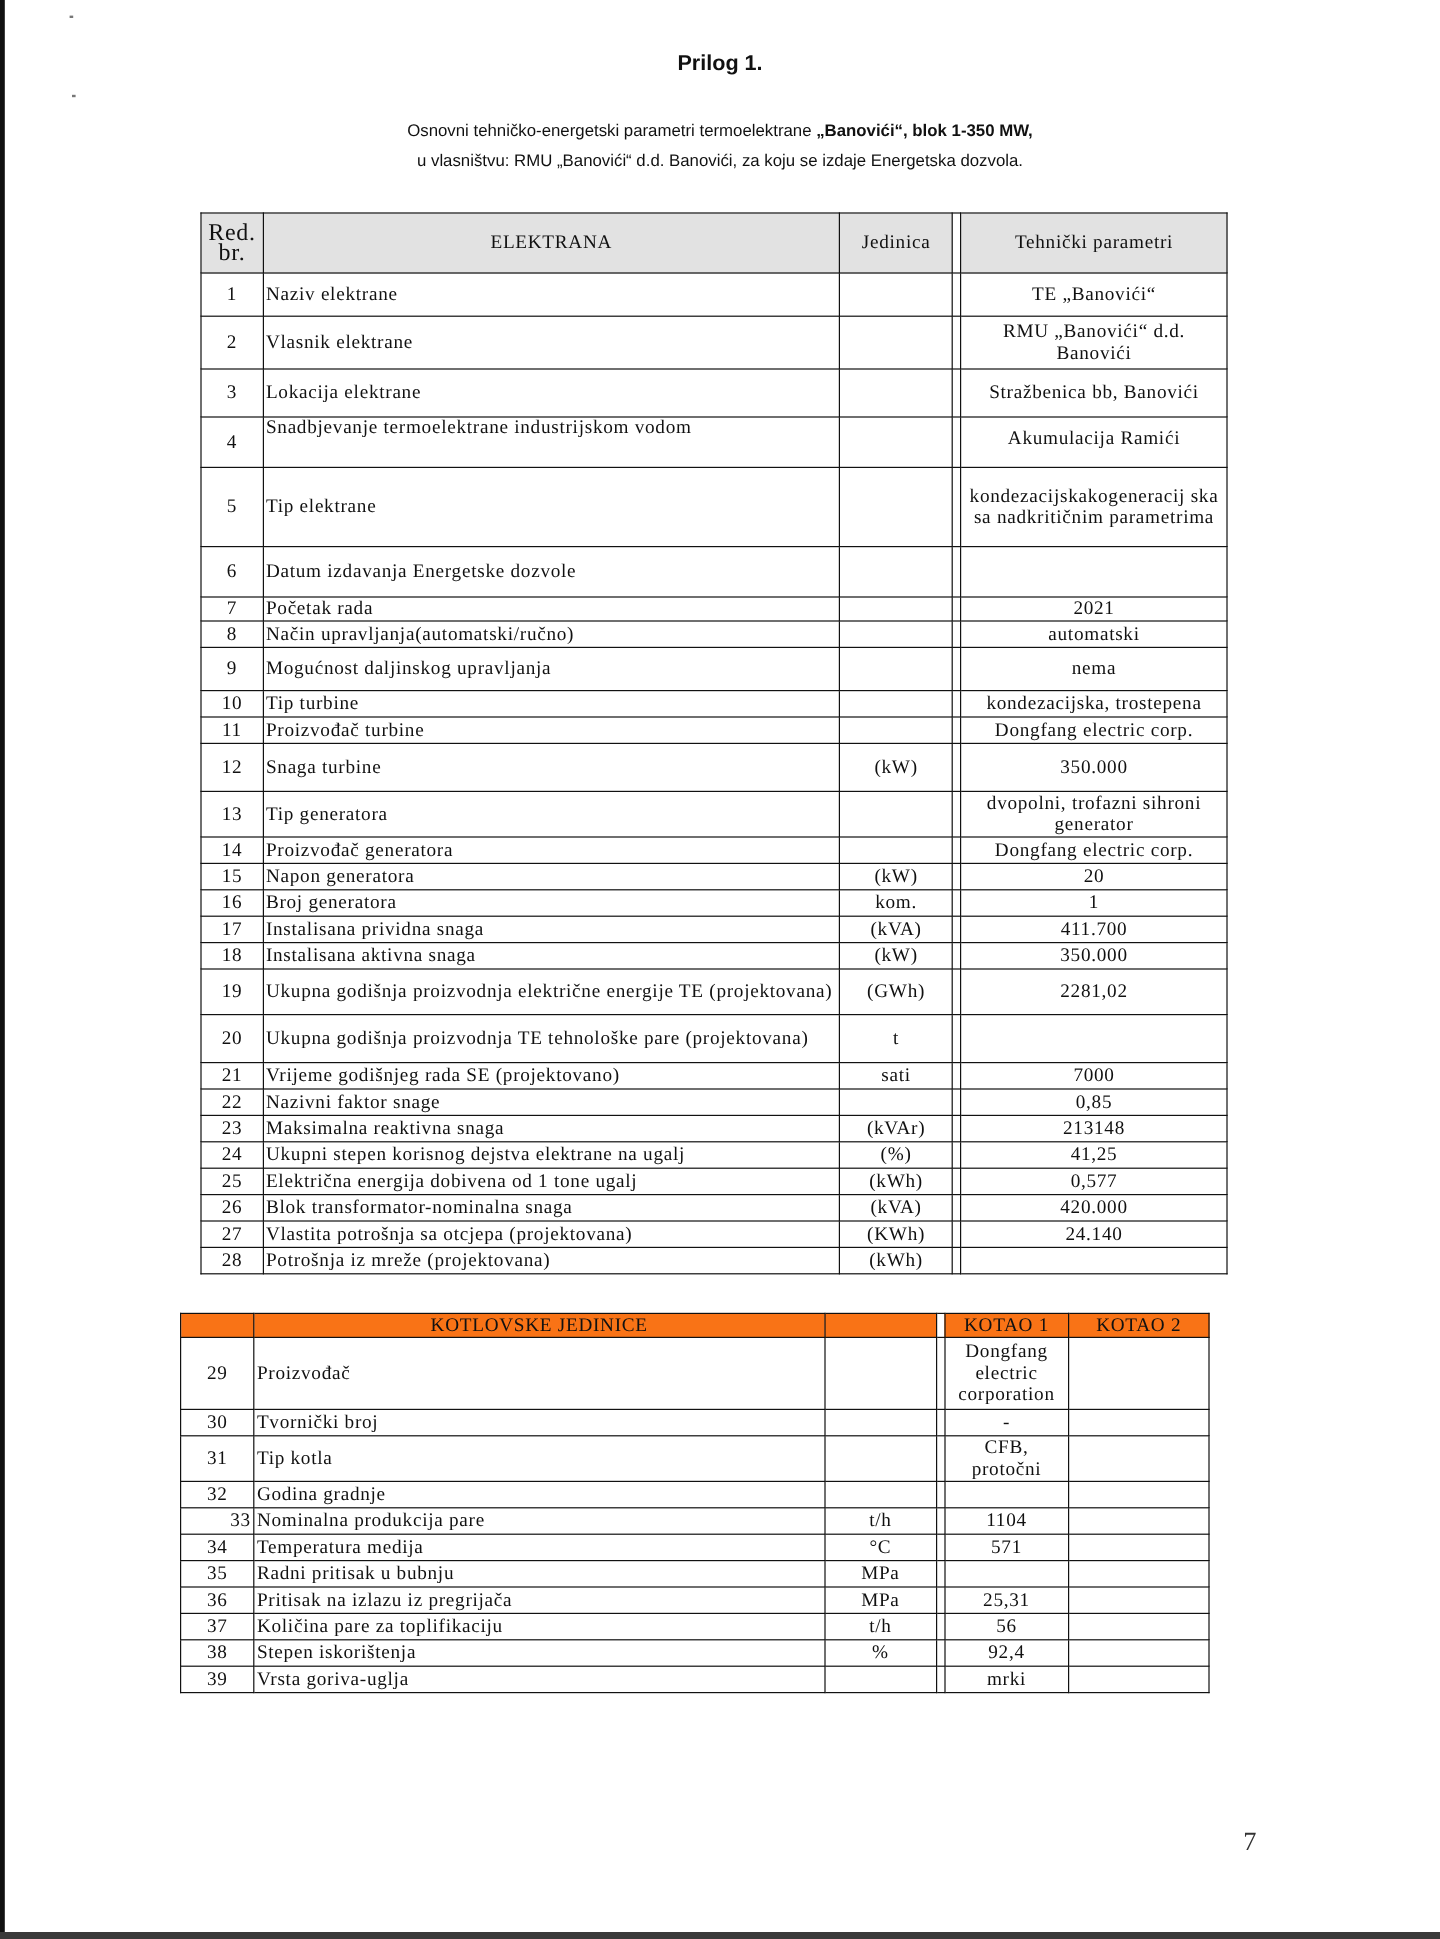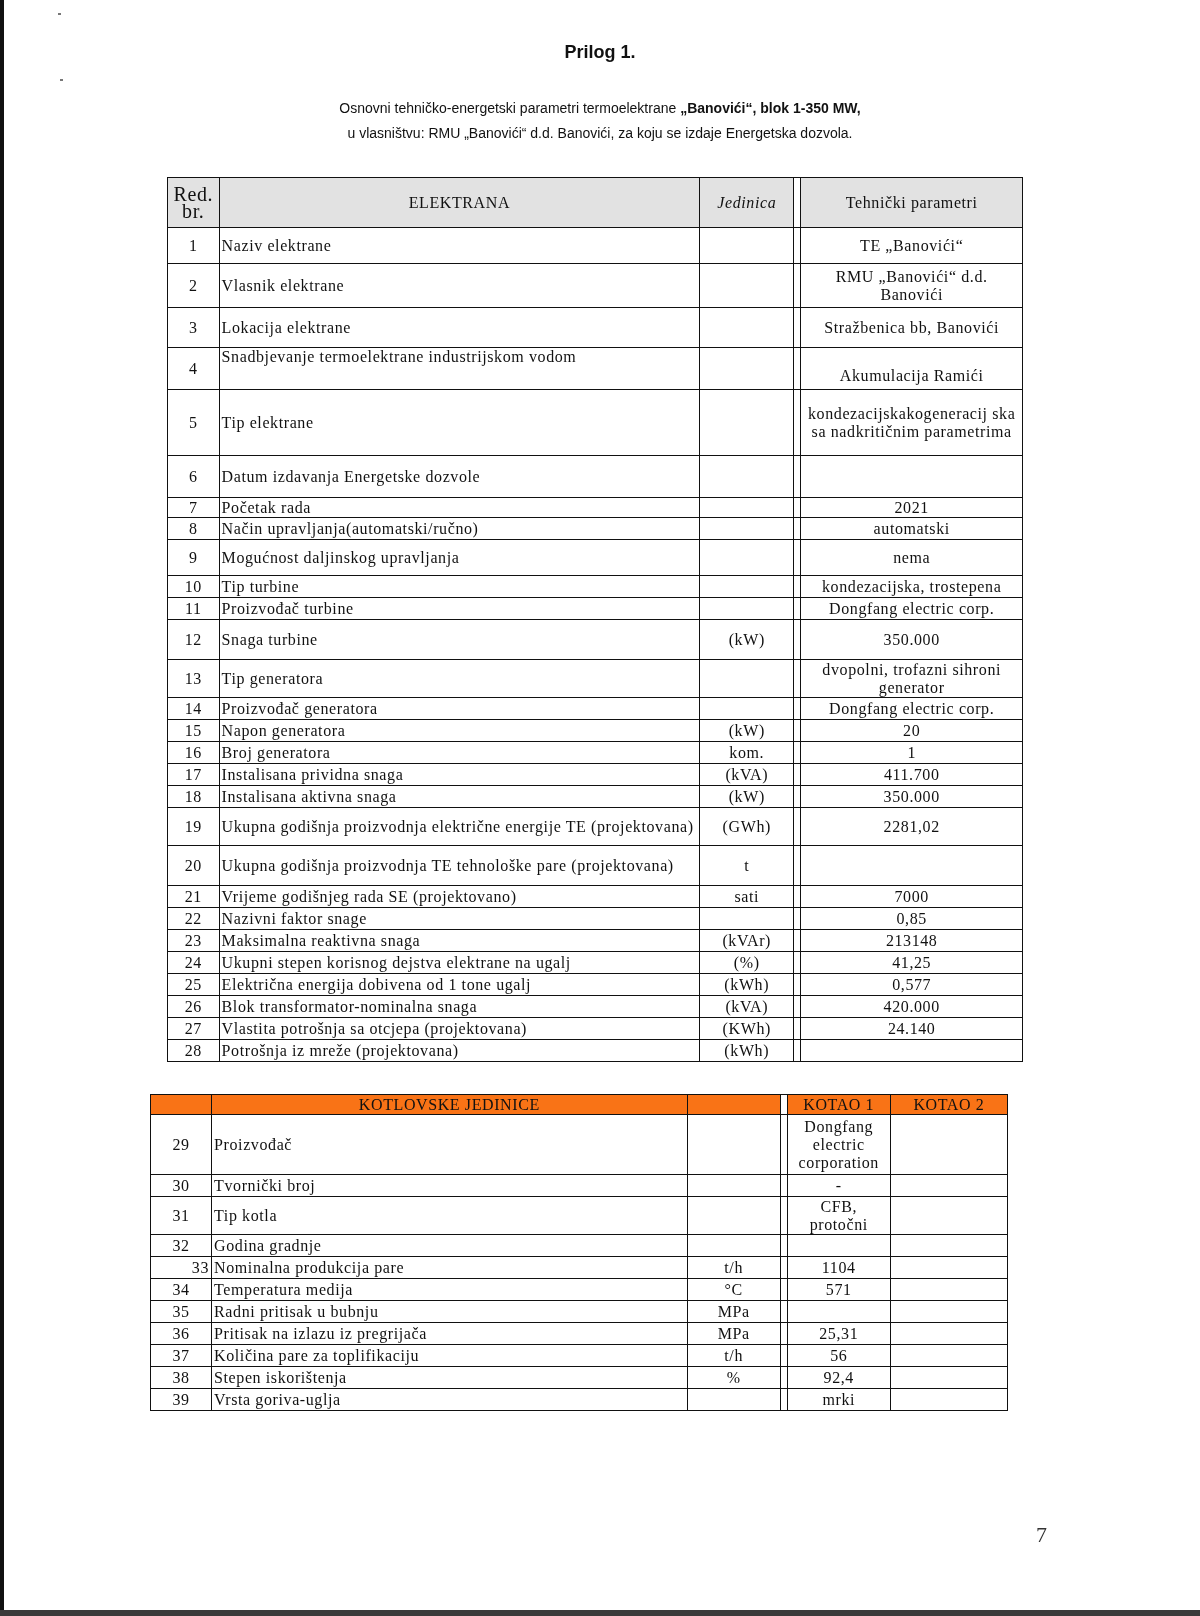--- a/index.html
+++ b/index.html
@@ -56,21 +56,21 @@
 <div class="subtitle">
   <span>Osnovni tehničko-energetski parametri termoelektrane </span><b>„Banovići“, blok 1-350 MW,</b><br>
   <span>u vlasništvu: RMU „Banovići“ d.d. Banovići, za  koju se izdaje Energetska dozvola.</span>
 </div>
 
 <table class="doc" id="upper-table" style="left:167px; top:177px; width:856px;">
   <tbody id="upper-body">
     <tr style="height:50px;">
       <td class="hdr num" style="font-size:20px;line-height:17px;">Red. br.</td>
       <td class="hdr" style="width:470px;">ELEKTRANA</td>
-      <td class="hdr unit" style="width:88px;font-style:italic;">Jedinica</td>
+      <td class="hdr unit" style="width:88px;">Jedinica</td>
       <td class="gap"></td>
       <td class="hdr val" style="width:214px;">Tehnički parametri</td>
     </tr>
   <tr style="height: 36px;">
         <td class="num">1</td>
         <td class="name">Naziv elektrane</td>
         <td class="unit"></td>
         <td class="gap"></td>
         <td class="val">TE „Banovići“</td>
       </tr>
@@ -86,21 +86,21 @@
         <td class="name">Lokacija elektrane</td>
         <td class="unit"></td>
         <td class="gap"></td>
         <td class="val">Stražbenica bb, Banovići</td>
       </tr>
       <tr style="height: 42px;">
         <td class="num">4</td>
         <td class="name" style="vertical-align:top;">Snadbjevanje termoelektrane industrijskom vodom</td>
         <td class="unit"></td>
         <td class="gap"></td>
-        <td class="val" style="vertical-align:bottom;padding-bottom:4px;">Akumulacija Ramići</td>
+        <td class="val" style="vertical-align:bottom;padding-bottom:14px;">Akumulacija Ramići</td>
       </tr>
       <tr style="height: 66px;">
         <td class="num">5</td>
         <td class="name">Tip elektrane</td>
         <td class="unit"></td>
         <td class="gap"></td>
         <td class="val">kondezacijskakogeneracij ska sa nadkritičnim parametrima</td>
       </tr>
       <tr style="height: 42px;">
         <td class="num">6</td>

